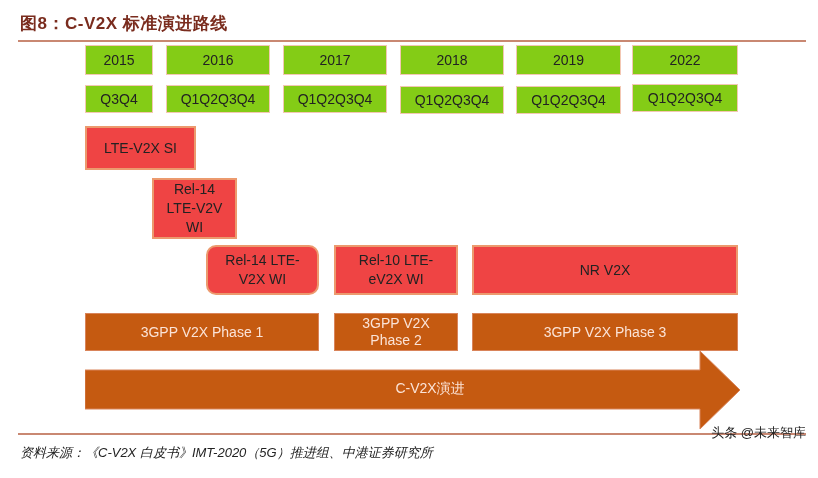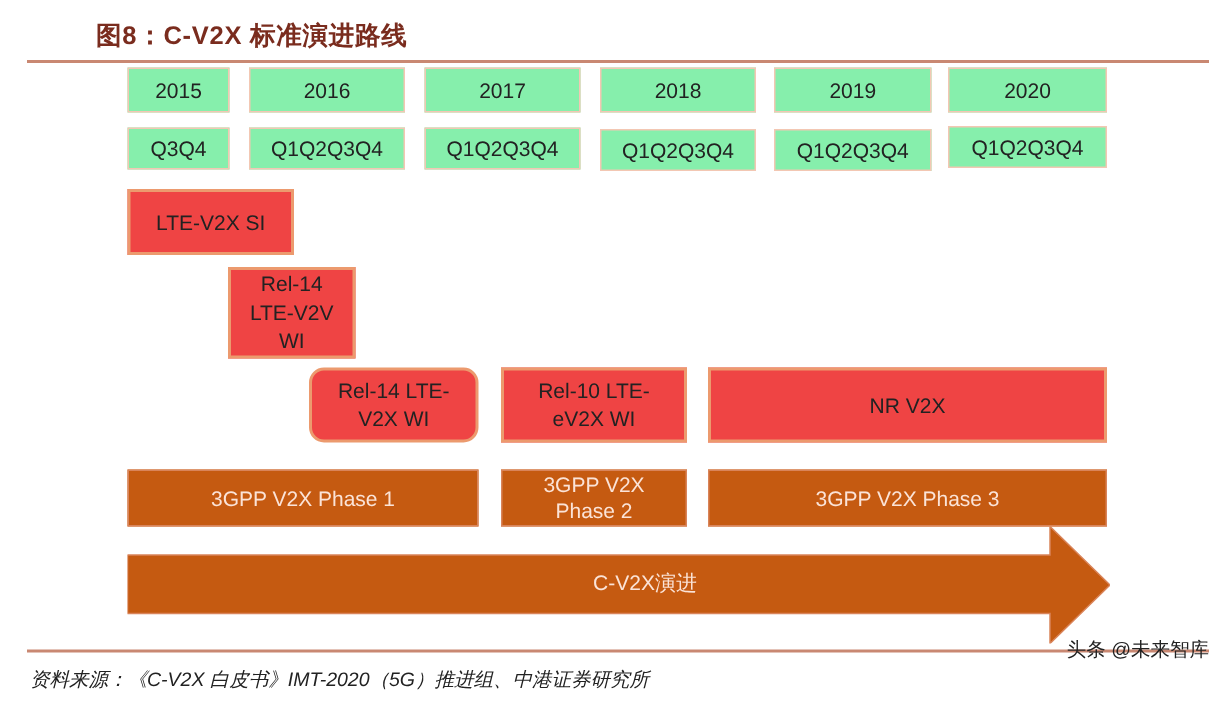--- a/index.html
+++ b/index.html
@@ -1,41 +1,41 @@
 <!DOCTYPE html>
 <html><head>
 <meta charset="utf-8">
 <style>
   html, body { margin:0; padding:0; }
   body { width:818px; height:478px; background:#ffffff; position:relative; overflow:hidden;
          font-family:"Liberation Sans", "DejaVu Sans", sans-serif; }
-  .title { position:absolute; left:20px; top:12px; font-size:17px; font-weight:bold; color:#7a2c1e; letter-spacing:0.5px;margin-left:44px; }
+  .title { position:absolute; left:20px; top:12px; font-size:17px; font-weight:bold; color:#7a2c1e; letter-spacing:0.5px; }
   .rule { position:absolute; left:18px; width:788px; height:2px; background:#c98872; }
   .box { position:absolute; box-sizing:border-box; display:flex; align-items:center; justify-content:center;
          text-align:center; font-size:14px; color:#222; line-height:19px; }
-  .hdr { background:#86efac; border:1px solid #f3c7b3; }
+  .hdr { background:#84cc16; border:1px solid #f3c7b3; }
   .item { background:#ef4444; border:2px solid #ec9a6e; }
   .phase { background:#c55a11; color:#fbe3d7; font-size:14px; border:1px solid #d9845a; }
   .arrow { position:absolute; left:85px; top:351px; width:655px; height:78px; }
   .arrow-label { position:absolute; left:370px; top:380px; width:120px; text-align:center; color:#fbe3d7; font-size:14px; }
   .source { position:absolute; left:20px; top:444px; font-size:13px; font-style:italic; color:#222; }
   .watermark { position:absolute; right:12px; top:424px; font-size:13px; color:#222; }
 </style>
 </head>
 <body>
 
 <div class="title">图8：C-V2X 标准演进路线</div>
 <div class="rule" style="top:40px;"></div>
 
 <div class="box hdr" style="left:85px;top:45px;width:68px;height:30px;">2015</div>
 <div class="box hdr" style="left:166px;top:45px;width:104px;height:30px;">2016</div>
 <div class="box hdr" style="left:283px;top:45px;width:104px;height:30px;">2017</div>
 <div class="box hdr" style="left:400px;top:45px;width:104px;height:30px;">2018</div>
 <div class="box hdr" style="left:516px;top:45px;width:105px;height:30px;">2019</div>
-<div class="box hdr" style="left:632px;top:45px;width:106px;height:30px;">2020</div>
+<div class="box hdr" style="left:632px;top:45px;width:106px;height:30px;">2022</div>
 
 <div class="box hdr" style="left:85px;top:85px;width:68px;height:28px;">Q3Q4</div>
 <div class="box hdr" style="left:166px;top:85px;width:104px;height:28px;">Q1Q2Q3Q4</div>
 <div class="box hdr" style="left:283px;top:85px;width:104px;height:28px;">Q1Q2Q3Q4</div>
 <div class="box hdr" style="left:400px;top:86px;width:104px;height:28px;">Q1Q2Q3Q4</div>
 <div class="box hdr" style="left:516px;top:86px;width:105px;height:28px;">Q1Q2Q3Q4</div>
 <div class="box hdr" style="left:632px;top:84px;width:106px;height:28px;">Q1Q2Q3Q4</div>
 
 <div class="box item" style="left:85px;top:126px;width:111px;height:44px;">LTE-V2X SI</div>
 <div class="box item" style="left:152px;top:178px;width:85px;height:61px;padding:2px 8px;">Rel-14 LTE-V2V WI</div>

